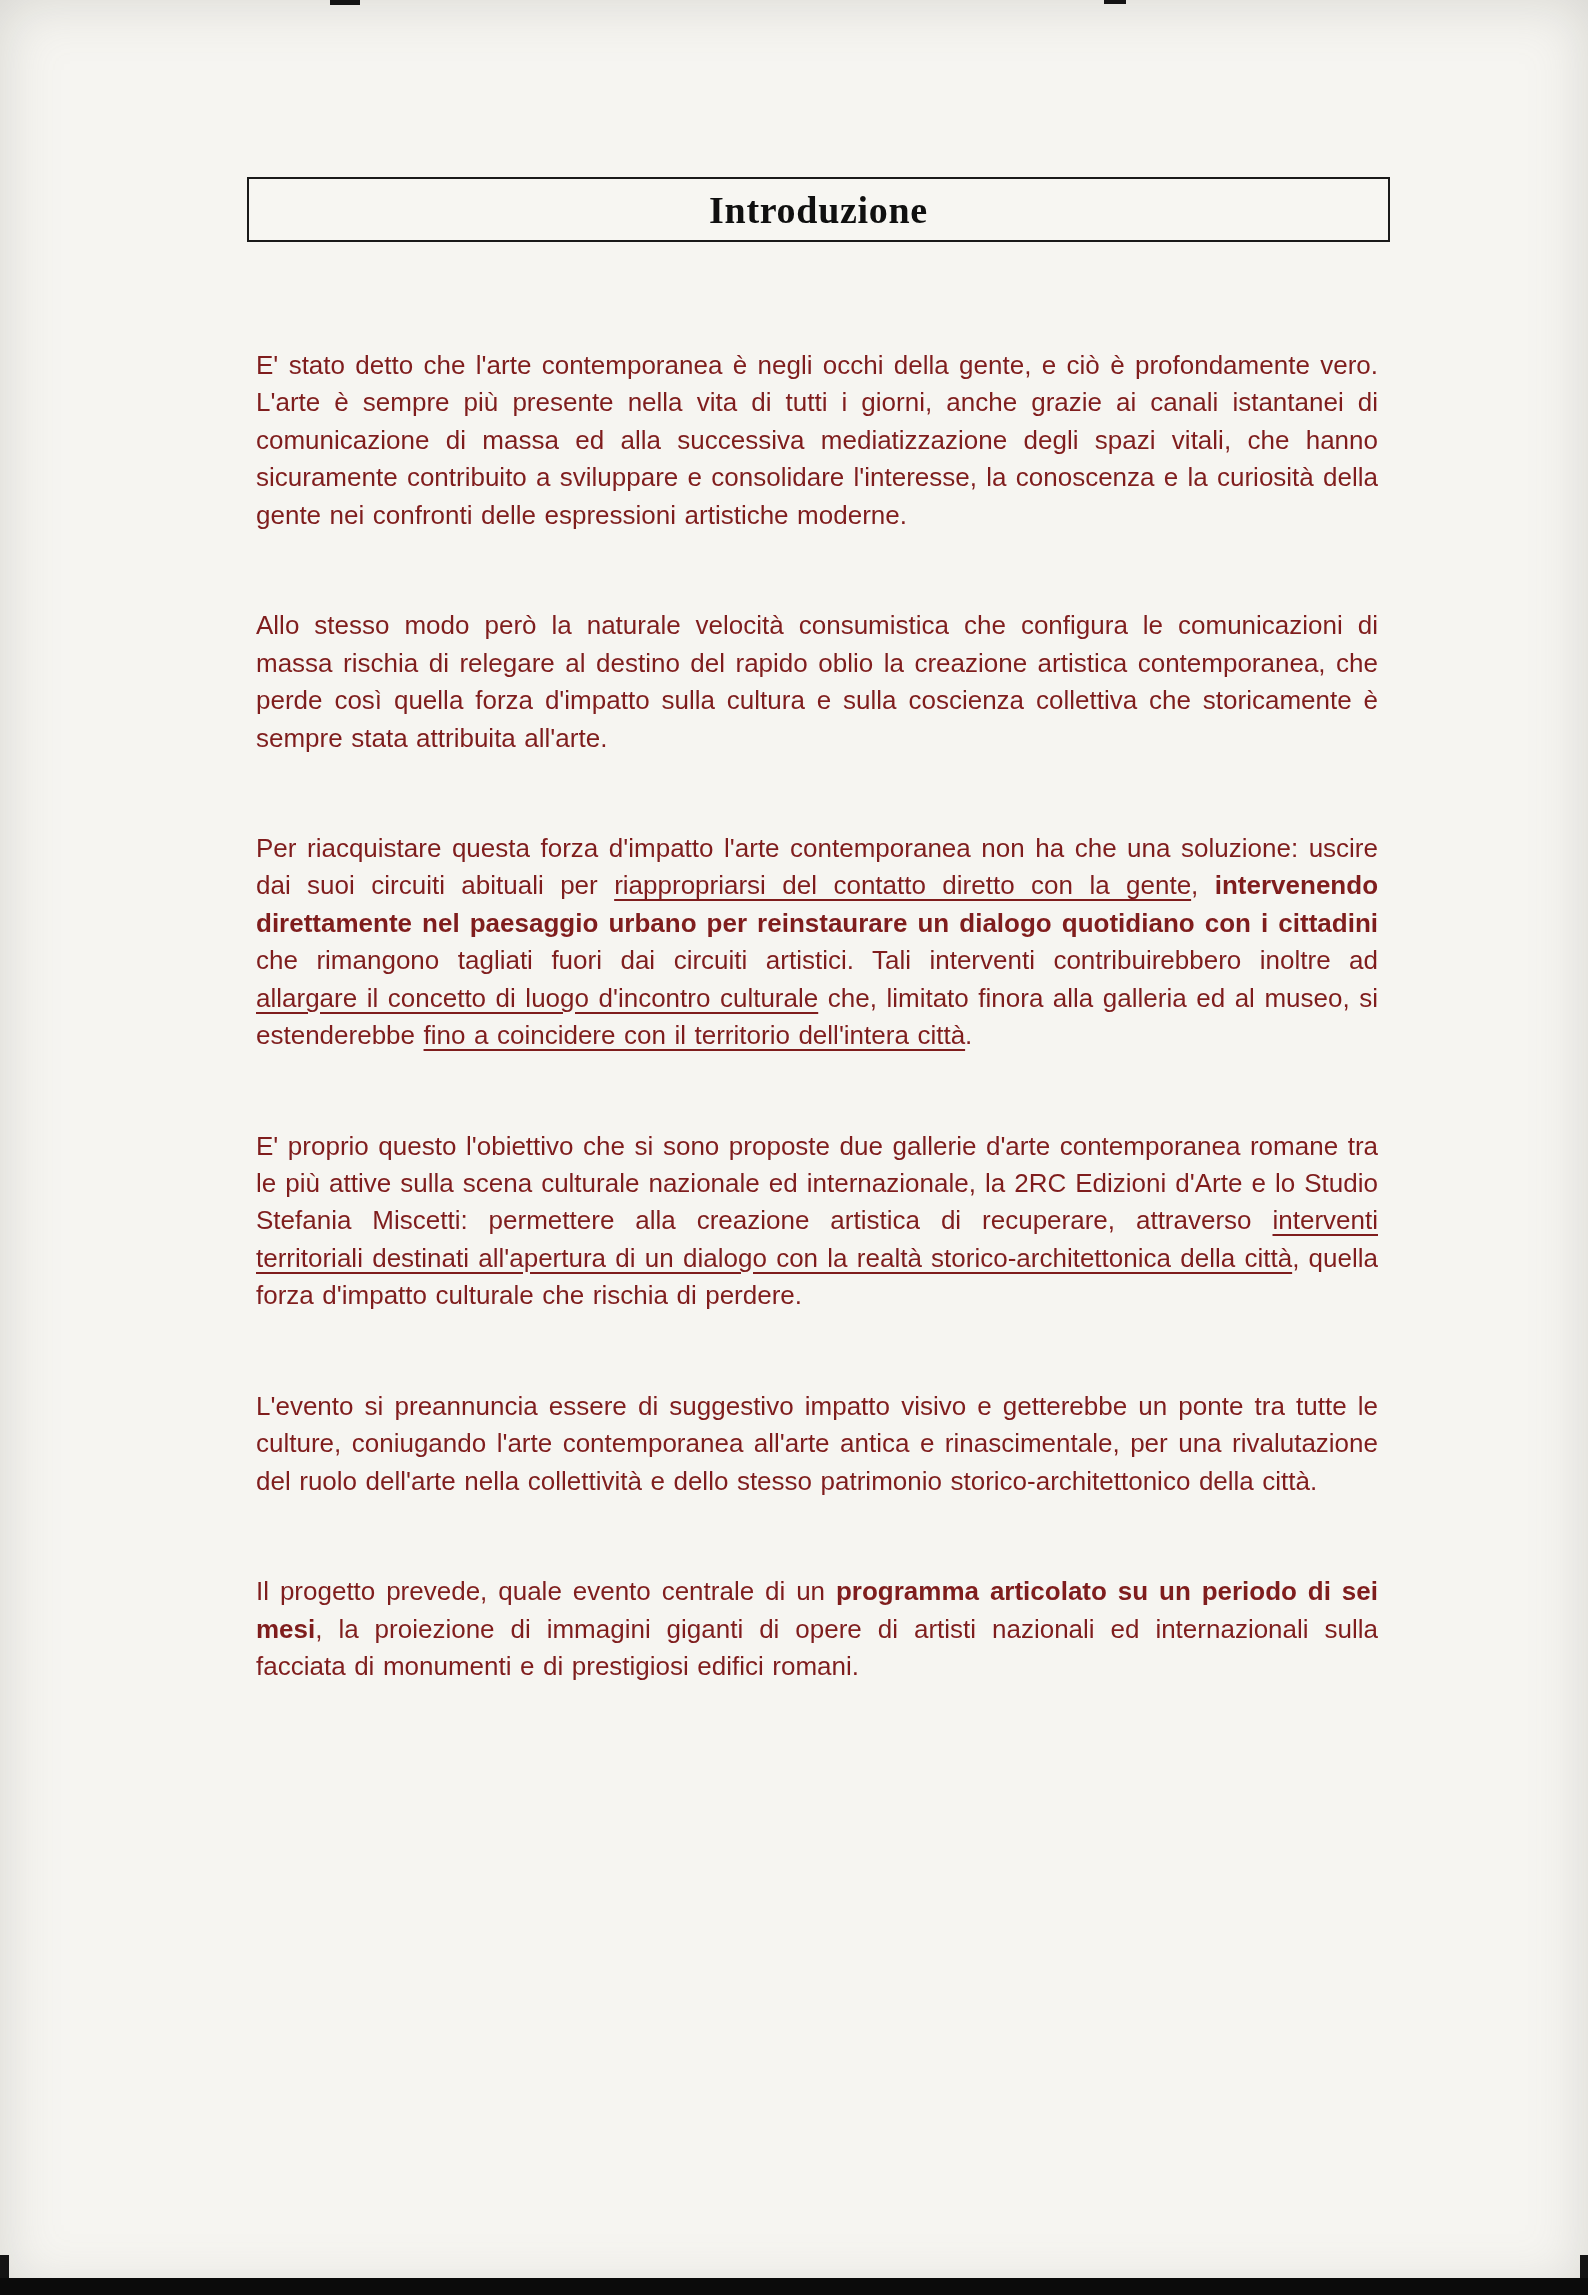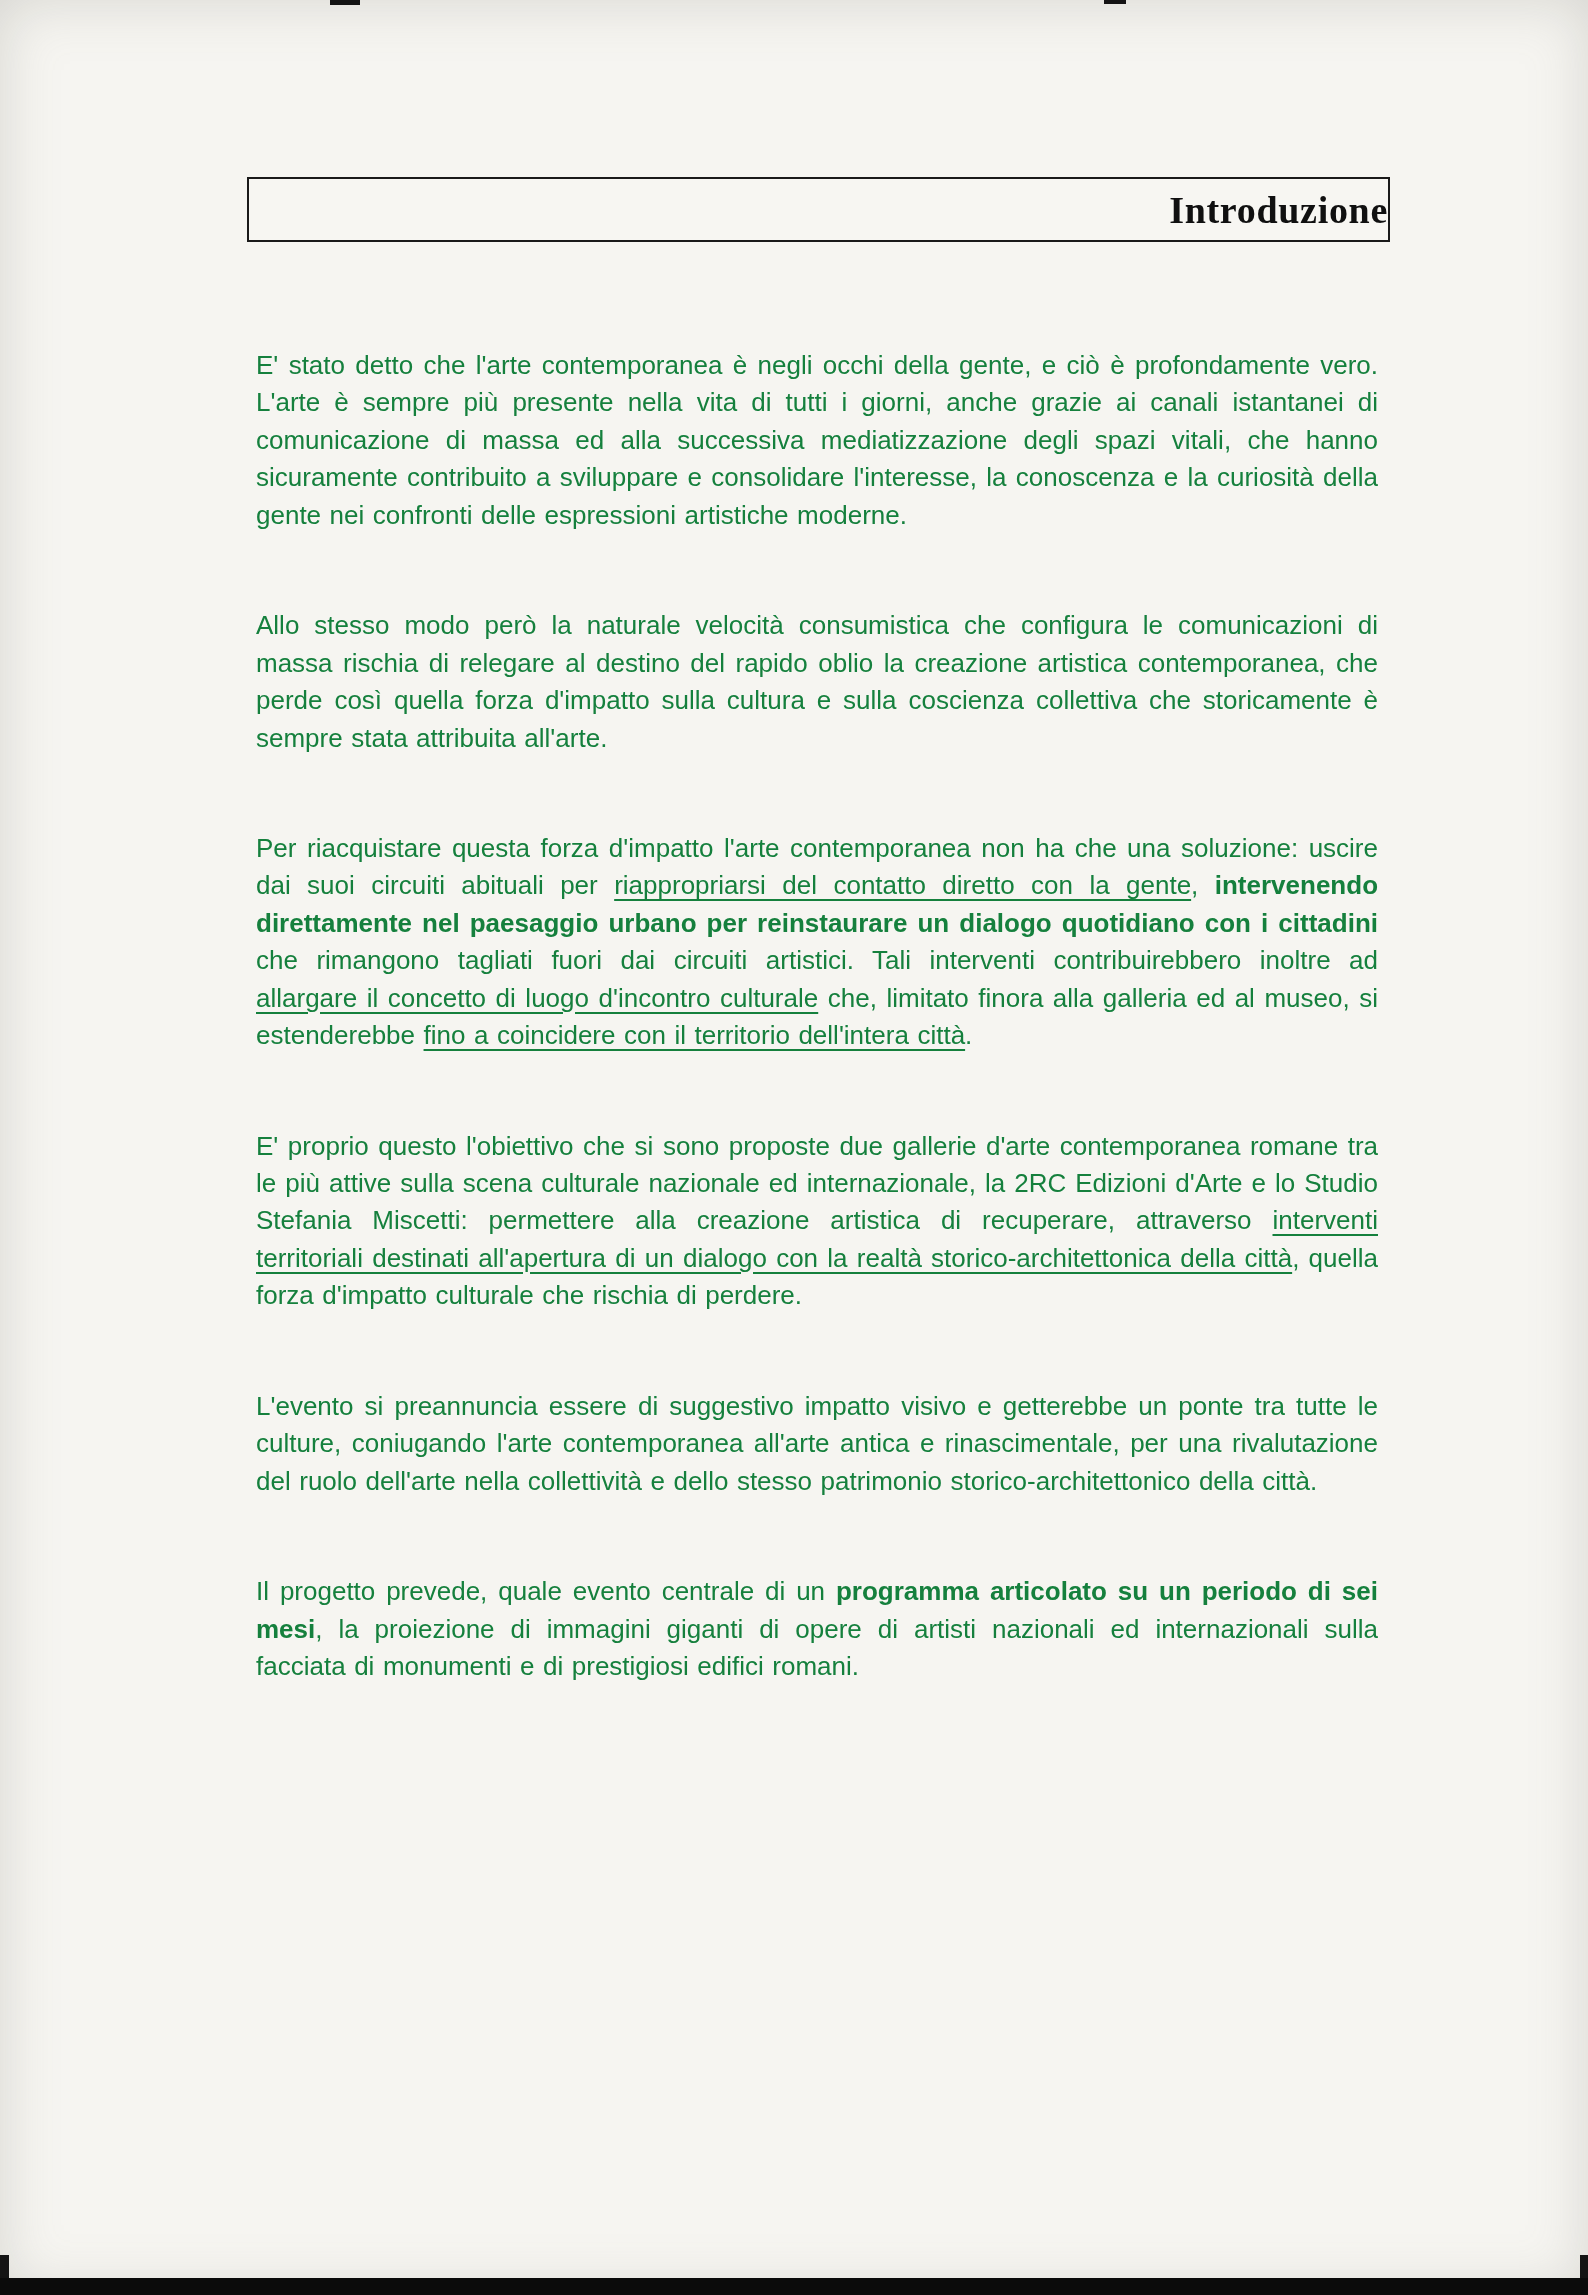--- a/index.html
+++ b/index.html
@@ -35,42 +35,42 @@
   .title-box {
     position: absolute;
     left: 247px;
     top: 177px;
     width: 1143px;
     height: 65px;
     border: 2.6px solid #1a1a1a;
     background: #f7f6f2;
     display: flex;
     align-items: center;
-    justify-content: flex-end;
+    justify-content: center;
     box-sizing: border-box;
   }
   .title-text {
     font-family: "Liberation Serif", serif;
     font-weight: bold;
     font-size: 38px;
     color: #101010;
     letter-spacing: 0.7px;
   }
 
   .content {
     position: absolute;
     left: 256px;
     top: 347px;
     width: 1122px;
   }
   .para {
     margin: 0 0 73px 0;
     font-size: 26px;
     line-height: 1.44;
-    color: #15803d;
+    color: #7f1d1d;
     text-align: justify;
     word-spacing: 1.3px;
   }
   .u {
     text-decoration: underline;
     text-decoration-thickness: 2px;
     text-underline-offset: 4.6px;
   }
   .b {
     font-weight: bold;

